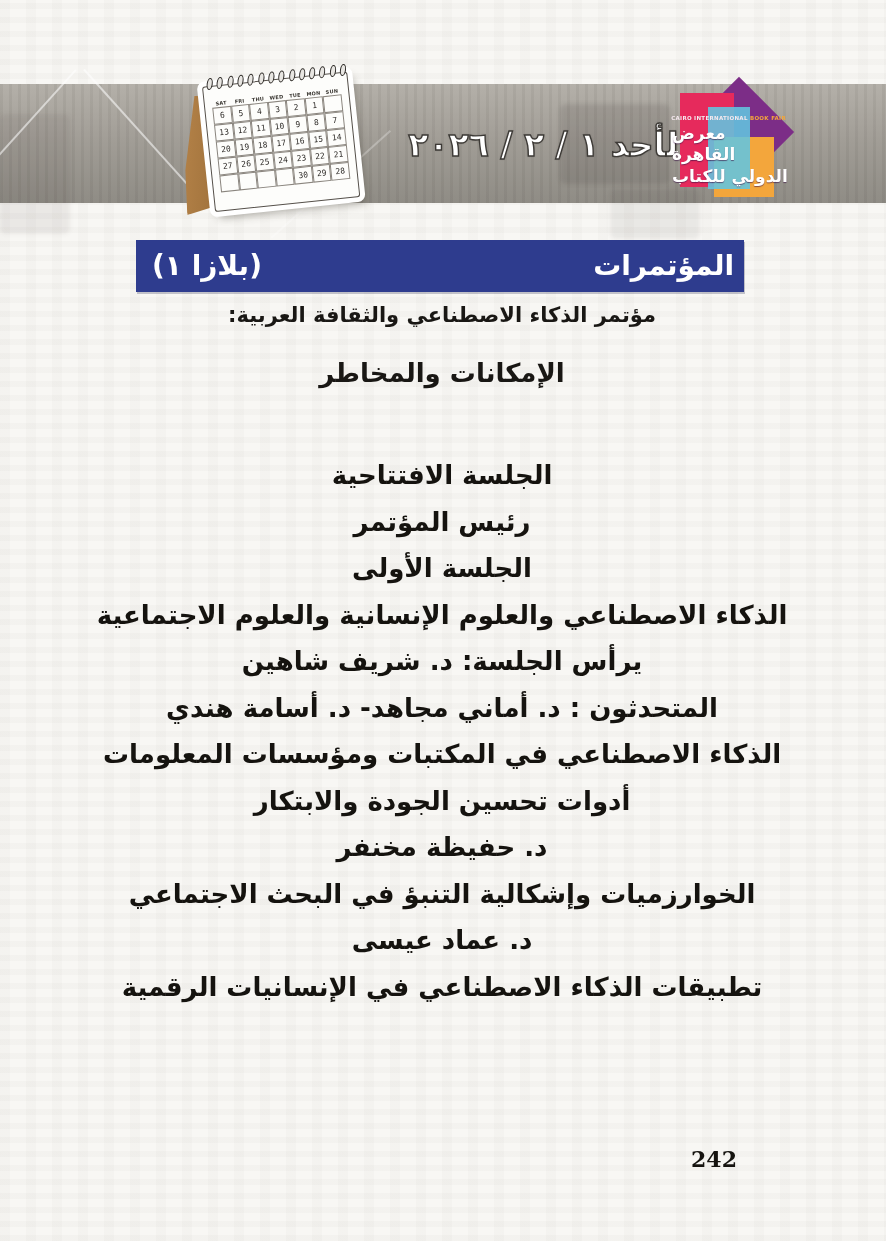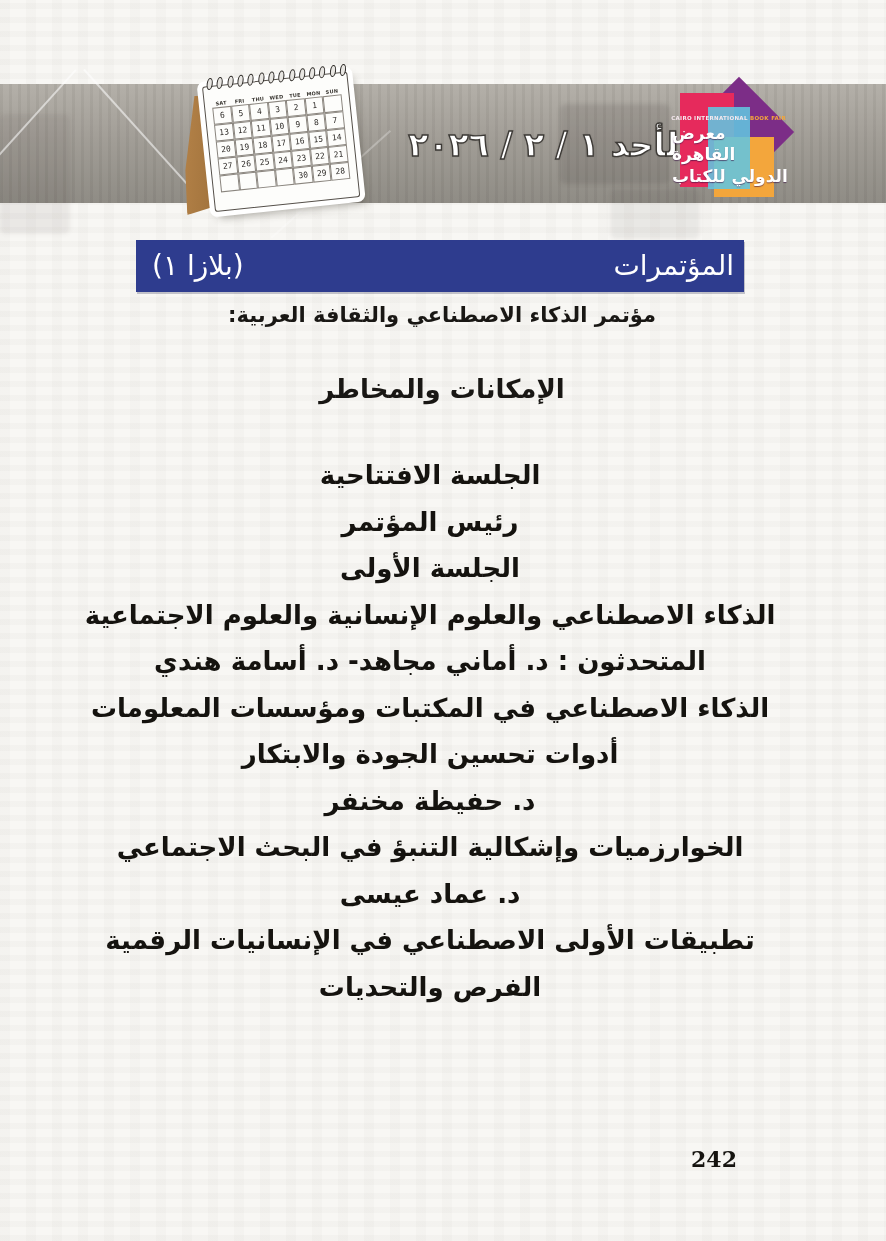--- a/index.html
+++ b/index.html
@@ -103,36 +103,36 @@
 
   
   .banner {
     position:absolute; left:136px; top:240px; width:608px; height:52px;
     background:#2e3c8e;
     display:flex; align-items:center; justify-content:space-between;
     padding:0 10px 0 16px;
     box-shadow:1px 2px 0 rgba(30,35,70,.25);
   }
   .banner .b-title, .banner .b-room {
-    color:#fff; font-weight:normal; font-size:28px; line-height:1;
+    color:#fff; font-weight:bold; font-size:28px; line-height:1;
   }
 
   
   .heading-1, .heading-2 {
     position:absolute; left:70px; width:744px; text-align:center;
     font-weight:bold; color:#191714;
   }
   .heading-1 { top:303px; font-size:21px; }
-  .heading-2 { top:358px; font-size:26px;margin-top:16px; }
+  .heading-2 { top:358px; font-size:26px; }
   .time-line {
     position:absolute; left:148px; top:396px; direction:rtl;
     font-size:24px; font-weight:bold; color:#b22a24; white-space:nowrap;
   }
   .schedule {
-    position:absolute; left:48px; top:452px; width:764px;
+    position:absolute; left:60px; top:452px; width:764px;
   }
   .schedule .line {
     height:46.5px; display:flex; align-items:center; justify-content:center;
     font-size:26px; font-weight:bold; color:#15130f;
     font-family:"DejaVu Sans", sans-serif;
     white-space:nowrap;
   }
   .page-number {
     position:absolute; left:684px; top:1146px; width:60px; text-align:center;
     font-family:"DejaVu Serif", serif; font-weight:bold; font-size:22px;
@@ -245,25 +245,25 @@
   </div>
 
   <div class="heading-1">مؤتمر الذكاء الاصطناعي والثقافة العربية:</div>
   <div class="heading-2">الإمكانات والمخاطر</div>
 
   <div class="schedule" id="schedule-lines">
       <div class="line">الجلسة الافتتاحية</div>
       <div class="line">رئيس المؤتمر</div>
       <div class="line">الجلسة الأولى</div>
       <div class="line">الذكاء الاصطناعي والعلوم الإنسانية والعلوم الاجتماعية</div>
+      <div class="line">يرأس الجلسة: د. شريف شاهين</div>
       <div class="line">المتحدثون : د. أماني مجاهد- د. أسامة هندي</div>
       <div class="line">الذكاء الاصطناعي في المكتبات ومؤسسات المعلومات</div>
       <div class="line">أدوات تحسين الجودة والابتكار</div>
       <div class="line">د. حفيظة مخنفر</div>
       <div class="line">الخوارزميات وإشكالية التنبؤ في البحث الاجتماعي</div>
       <div class="line">د. عماد عيسى</div>
-      <div class="line">تطبيقات الأولى الاصطناعي في الإنسانيات الرقمية</div>
-      <div class="line">الفرص والتحديات</div>
+      <div class="line">تطبيقات الذكاء الاصطناعي في الإنسانيات الرقمية</div>
     </div>
 
   <div class="page-number">242</div>
 
 </div>
 
 </body></html>

